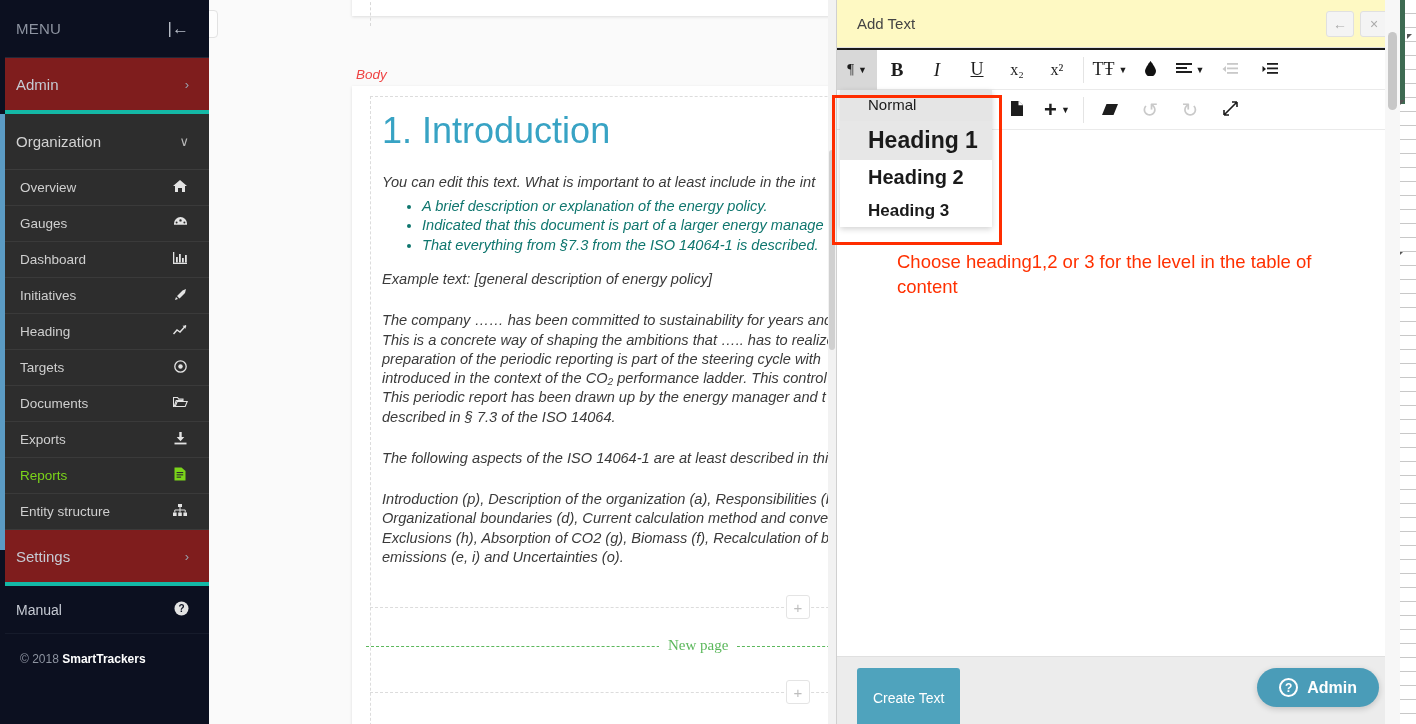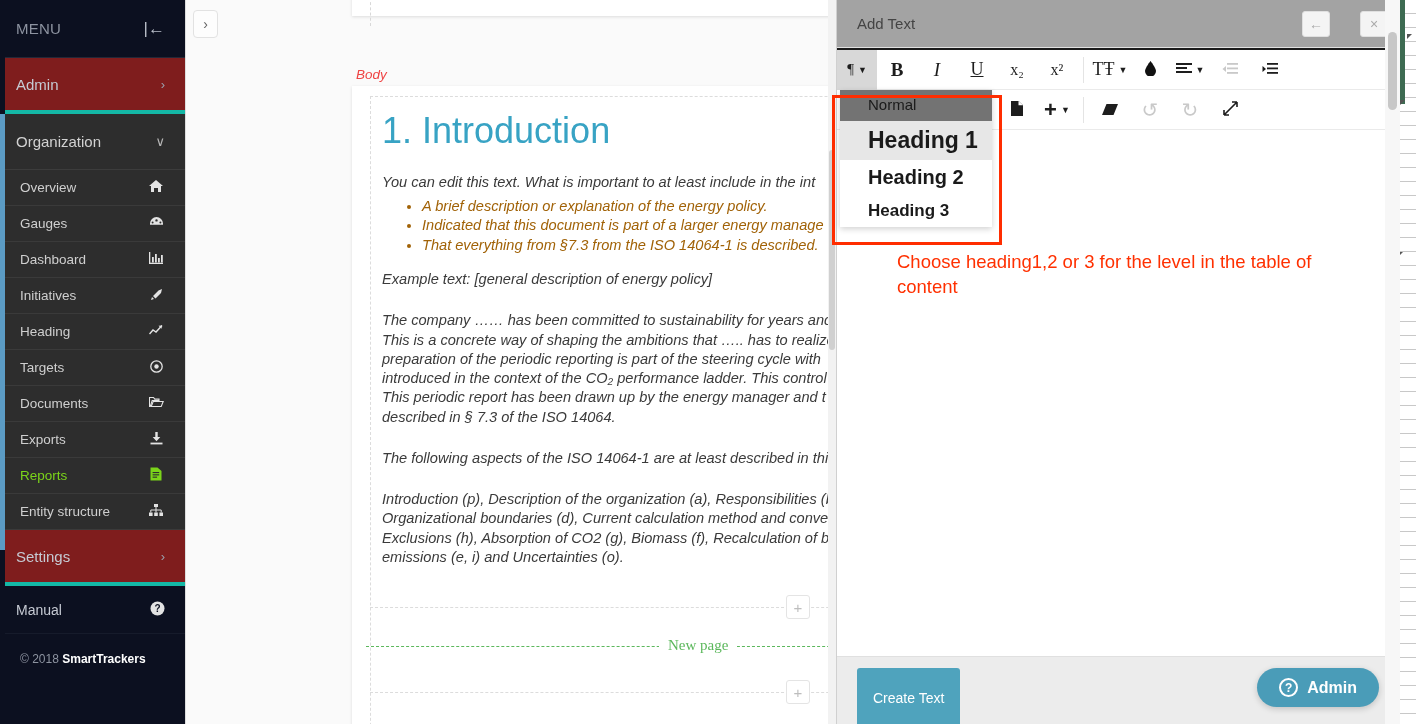--- a/index.html
+++ b/index.html
@@ -21,21 +21,21 @@
   }
   .bg-sliver .green-block {
     position: absolute; left: 0; top: 0; width: 9px; height: 104px;
     background: #3d6b52;
   }
   .bg-sliver .tri { position: absolute; width:0; height:0;
     border-left: 5px solid #555; border-bottom: 5px solid transparent; }
 
   
   .sidebar {
-    position: absolute; left: 0; top: 0; width: 185px; height: 724px;
+    position: absolute; left: 0; top: 0; width: 209px; height: 724px;
     background: #2d2d2d; z-index: 5;
   }
   .sb-accent {
     position: absolute; left: 0; top: 0; width: 5px; height: 724px;
     background: #5b9bc4; z-index: 6;
   }
   .sb-accent .dark-seg { position:absolute; left:0; width:5px; background:#0c1020; }
 
   .sb-menu {
     height: 58px; background: #0c1020;
@@ -133,21 +133,21 @@
     line-height: 1.15; margin-bottom: 22px;
     font-family: "Liberation Sans", sans-serif;
   }
   .doc-p {
     font-size: 14.6px; font-style: italic; color: #3a3a3a;
     line-height: 1.32; margin-bottom: 4px;
     font-family: "Liberation Sans", sans-serif;
   }
   ul.doc-ul { list-style: disc; margin: 0 0 14px 40px; }
   ul.doc-ul li {
-    font-size: 14.6px; font-style: italic; color: #a16207;
+    font-size: 14.6px; font-style: italic; color: #0f766e;
     line-height: 1.36;
     font-family: "Liberation Sans", sans-serif;
   }
   .doc-block { margin-bottom: 16px; }
   .doc-block div {
     font-size: 14.6px; font-style: italic; color: #3a3a3a; line-height: 1.32;
     font-family: "Liberation Sans", sans-serif;
   }
 
   
@@ -170,24 +170,23 @@
     font-family: "Liberation Serif", serif; font-size: 15px;
     padding: 0 9px;
   }
 
   
   .panel {
     position: absolute; left: 836px; top: 0; width: 562px; height: 724px;
     background: #ececec; border-left: 1px solid #d0d0d0; z-index: 20;
   }
   .panel-head {
-    height: 48px; background: #a3a3a3;
+    height: 48px; background: #fef9c3;
     display: flex; align-items: center; padding: 0 10px 0 20px;
     border-bottom: 1px solid #e1e1e1;
-    gap: 24px;
   }
   .panel-title { font-size: 15px; color: #444; flex: 1; }
   .panel-btn {
     width: 28px; height: 26px; border: 1px solid #e0e0e0; border-radius: 3px;
     background: #f4f4f4; color: #aaa; font-size: 14px;
     display: flex; align-items: center; justify-content: center;
     margin-left: 6px;
   }
 
   .editor {
@@ -212,21 +211,21 @@
   
   .dropdown {
     position: absolute; left: 3px; top: 40px; width: 152px;
     background: #ffffff; box-shadow: 0 2px 6px rgba(0,0,0,.18);
     z-index: 30;
   }
   .dd-item {
     padding: 6px 0 6px 28px; font-size: 15px; color: #1a1a1a;
     font-family: "Liberation Sans", sans-serif;
   }
-  .dd-item.normal { background: #737373; font-size: 15px; padding-bottom: 8px; }
+  .dd-item.normal { background: #e5e5e5; font-size: 15px; padding-bottom: 8px; }
   .dd-item.h1 { font-size: 23px; font-weight: bold; background: #e7e7e7; padding: 6px 0 6px 28px; }
   .dd-item.h2 { font-size: 20px; font-weight: bold; }
   .dd-item.h3 { font-size: 17px; font-weight: bold; }
 
   .red-box {
     position: absolute; left: 832px; top: 95px; width: 170px; height: 150px;
     border: 3px solid #ff2d00; z-index: 40; pointer-events: none;
   }
   .red-note {
     position: absolute; left: 897px; top: 250px; width: 420px;

